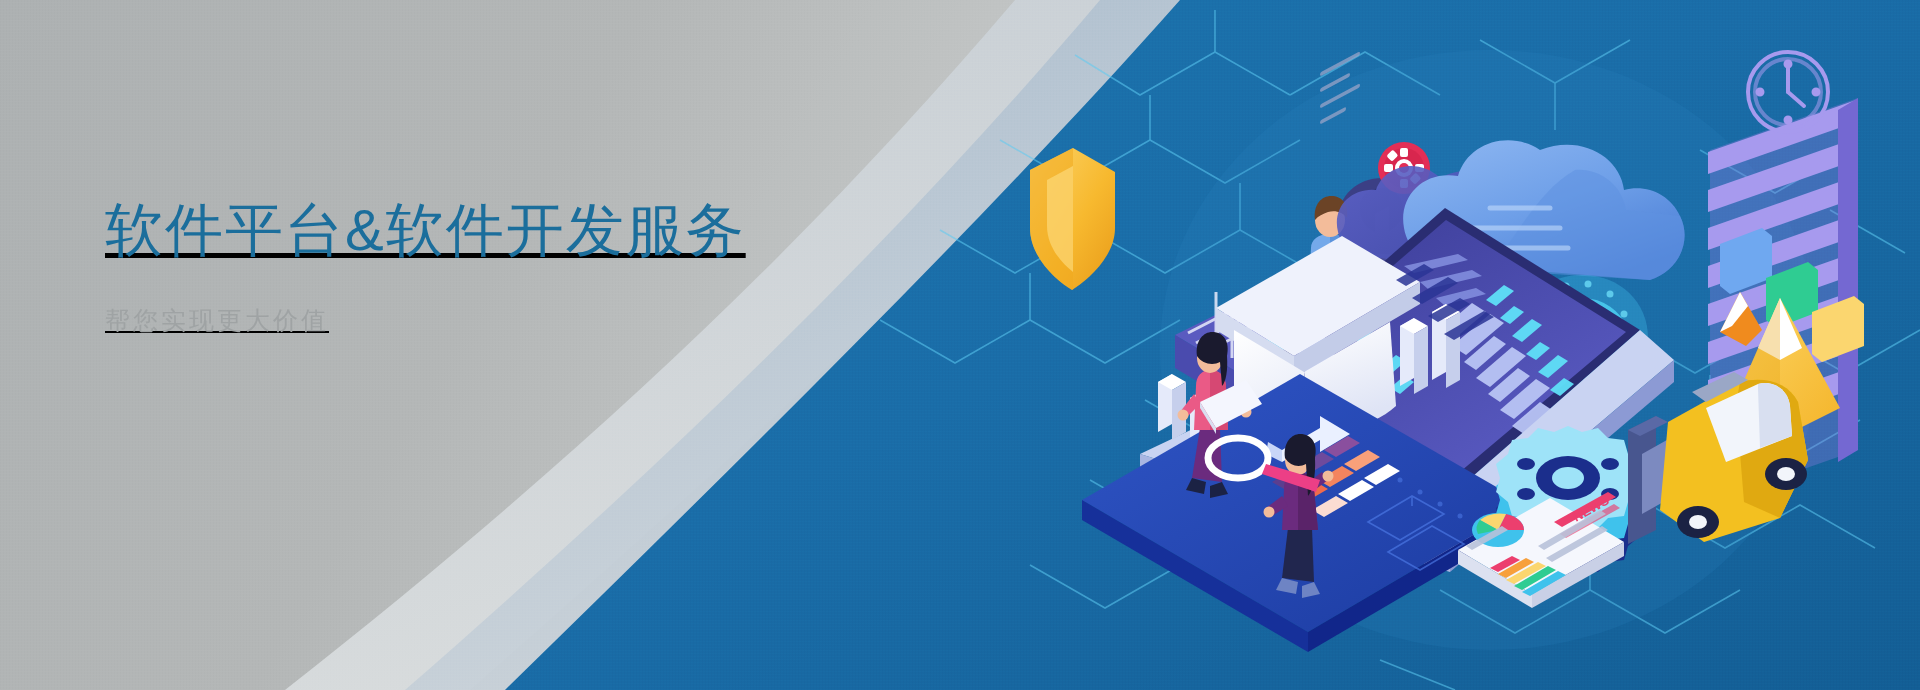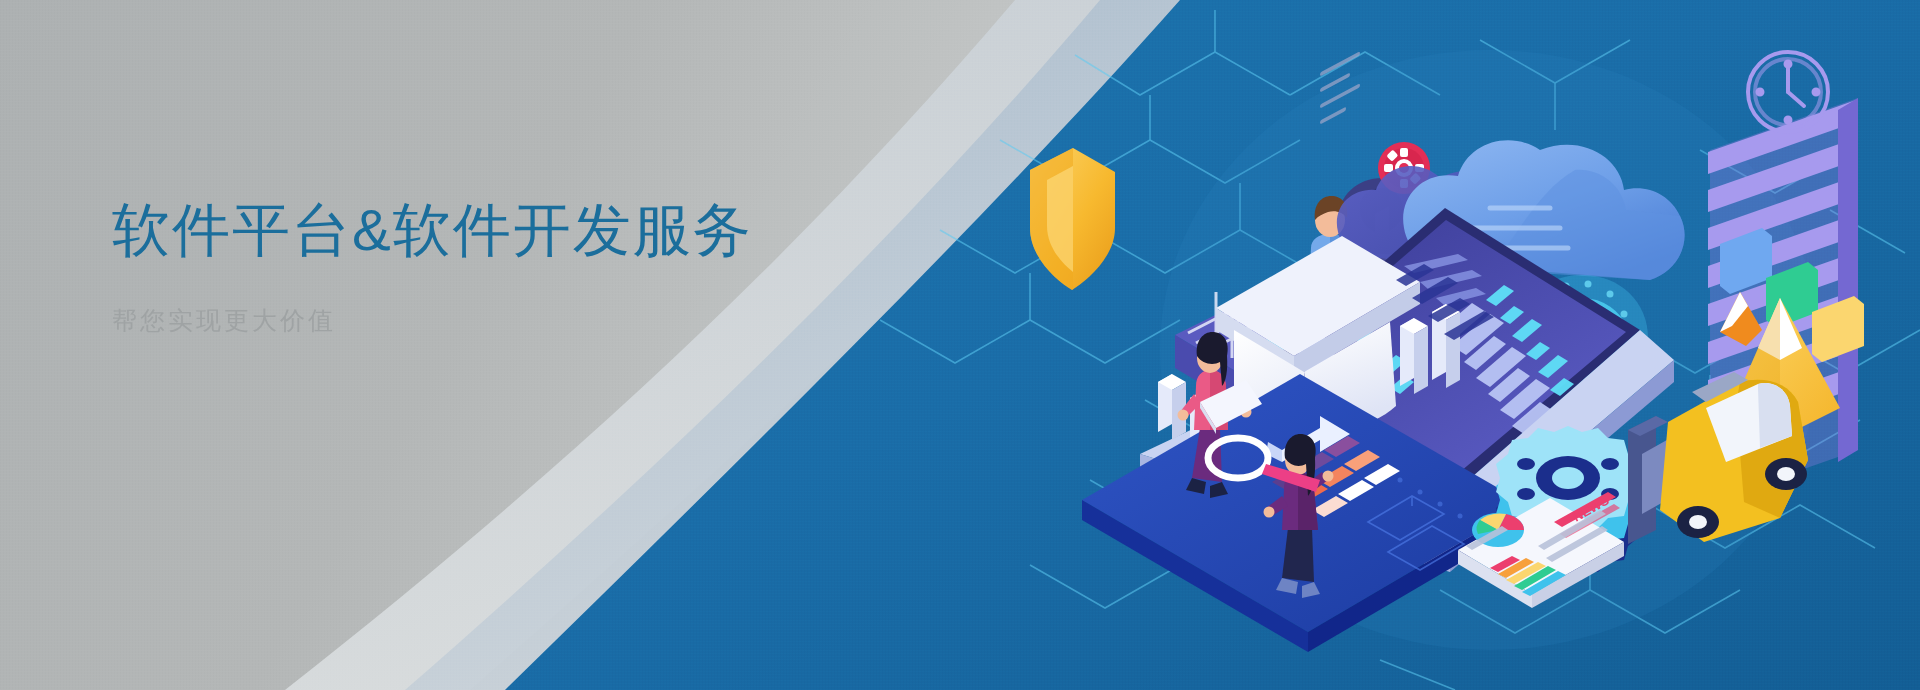--- a/index.html
+++ b/index.html
@@ -25,21 +25,21 @@
     position:absolute;top:0;left:0;width:1920px;height:690px;
     pointer-events:none;
     background-image:
       repeating-linear-gradient(0deg,rgba(255,255,255,.018) 0 1px,transparent 1px 3px),
       repeating-linear-gradient(90deg,rgba(0,0,0,.018) 0 1px,transparent 1px 3px);
     mix-blend-mode:overlay;
   }
 
   
   .copy{
-    position:absolute;left:112px;top:196px;width:820px;
+    position:absolute;left:105px;top:196px;width:820px;text-decoration:underline;
   }
   .headline{
     font-size:58px;
     letter-spacing:2px;
     color:#1B6E9C;
     font-weight:400;
     line-height:1.18;
     white-space:nowrap;
   }
   .subline{

